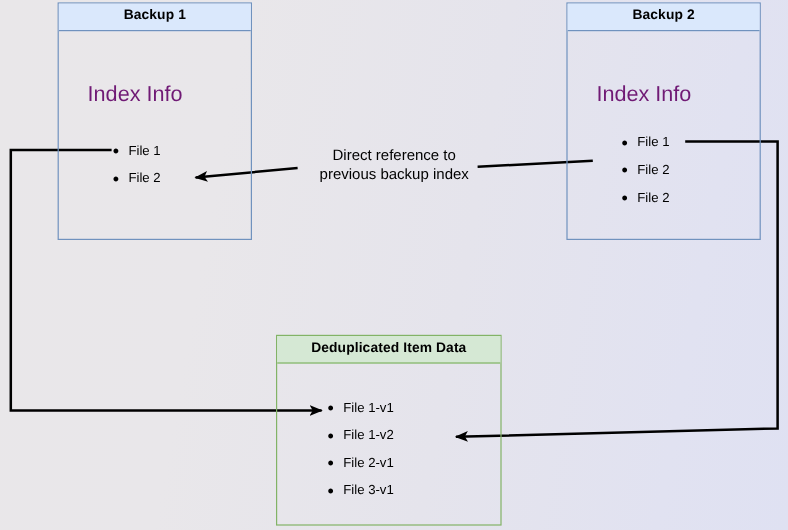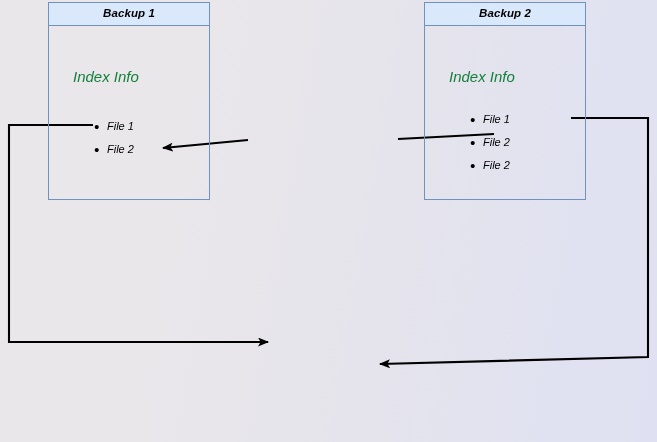--- a/index.html
+++ b/index.html
@@ -16,21 +16,20 @@
   #canvas {
     position: relative;
     width: 657px;
     height: 442px;
   }
 
   
   .node {
     position: absolute;
     box-sizing: border-box;
-    font-style: italic;
   }
   .node .node-header {
     box-sizing: border-box;
     width: 100%;
     height: 23px;
     line-height: 21px;
     text-align: center;
     font-size: 11.5px;
     font-weight: bold;
     color: #000000;
@@ -61,22 +60,22 @@
   .node.green .node-header {
     background: #d5e8d4;
     border-bottom: 1.6px solid #82b366;
   }
   .node.green .node-body {
     background: transparent;
   }
 
   .section-label {
     position: absolute;
-    font-size: 15px;
-    color: #15803d;
+    font-size: 18px;
+    color: #701a75;
     white-space: nowrap;
   }
 
   ul.file-list {
     position: absolute;
     margin: 0;
     padding: 0 0 0 15px;
     list-style: none;
   }
   ul.file-list li {
@@ -140,27 +139,40 @@
     <div class="node-header">Backup 1</div>
     <div class="node-body" style="height:173px;">
       <div class="section-label" style="left:24px; top:42px;">Index Info</div>
       <ul class="file-list" style="left:43px; top:89px;">
         <li>File 1</li>
         <li>File 2</li>
       </ul>
     </div>
   </div>
 
-  <div class="node blue" style="left:424px; top:2px; width:162px; height:198px;">
+  <div class="node blue" style="left:472px; top:2px; width:162px; height:198px;">
     <div class="node-header">Backup 2</div>
     <div class="node-body" style="height:173px;">
       <div class="section-label" style="left:24px; top:42px;">Index Info</div>
       <ul class="file-list" style="left:43px; top:82px;">
         <li>File 1</li>
         <li>File 2</li>
         <li>File 2</li>
       </ul>
     </div>
   </div>
 
+  <div class="node green" style="left:230px; top:279px; width:188px; height:159px;">
+    <div class="node-header">Deduplicated Item Data</div>
+    <div class="node-body" style="height:134px;">
+      <ul class="file-list" style="left:40px; top:26px;">
+        <li>File 1-v1</li>
+        <li>File 1-v2</li>
+        <li>File 2-v1</li>
+        <li>File 3-v1</li>
+      </ul>
+    </div>
+  </div>
 
+  <div class="edge-label" style="left:251px; top:122px; width:155px;">Direct reference to
+previous backup index</div>
 
 </div>
 
 </body></html>

